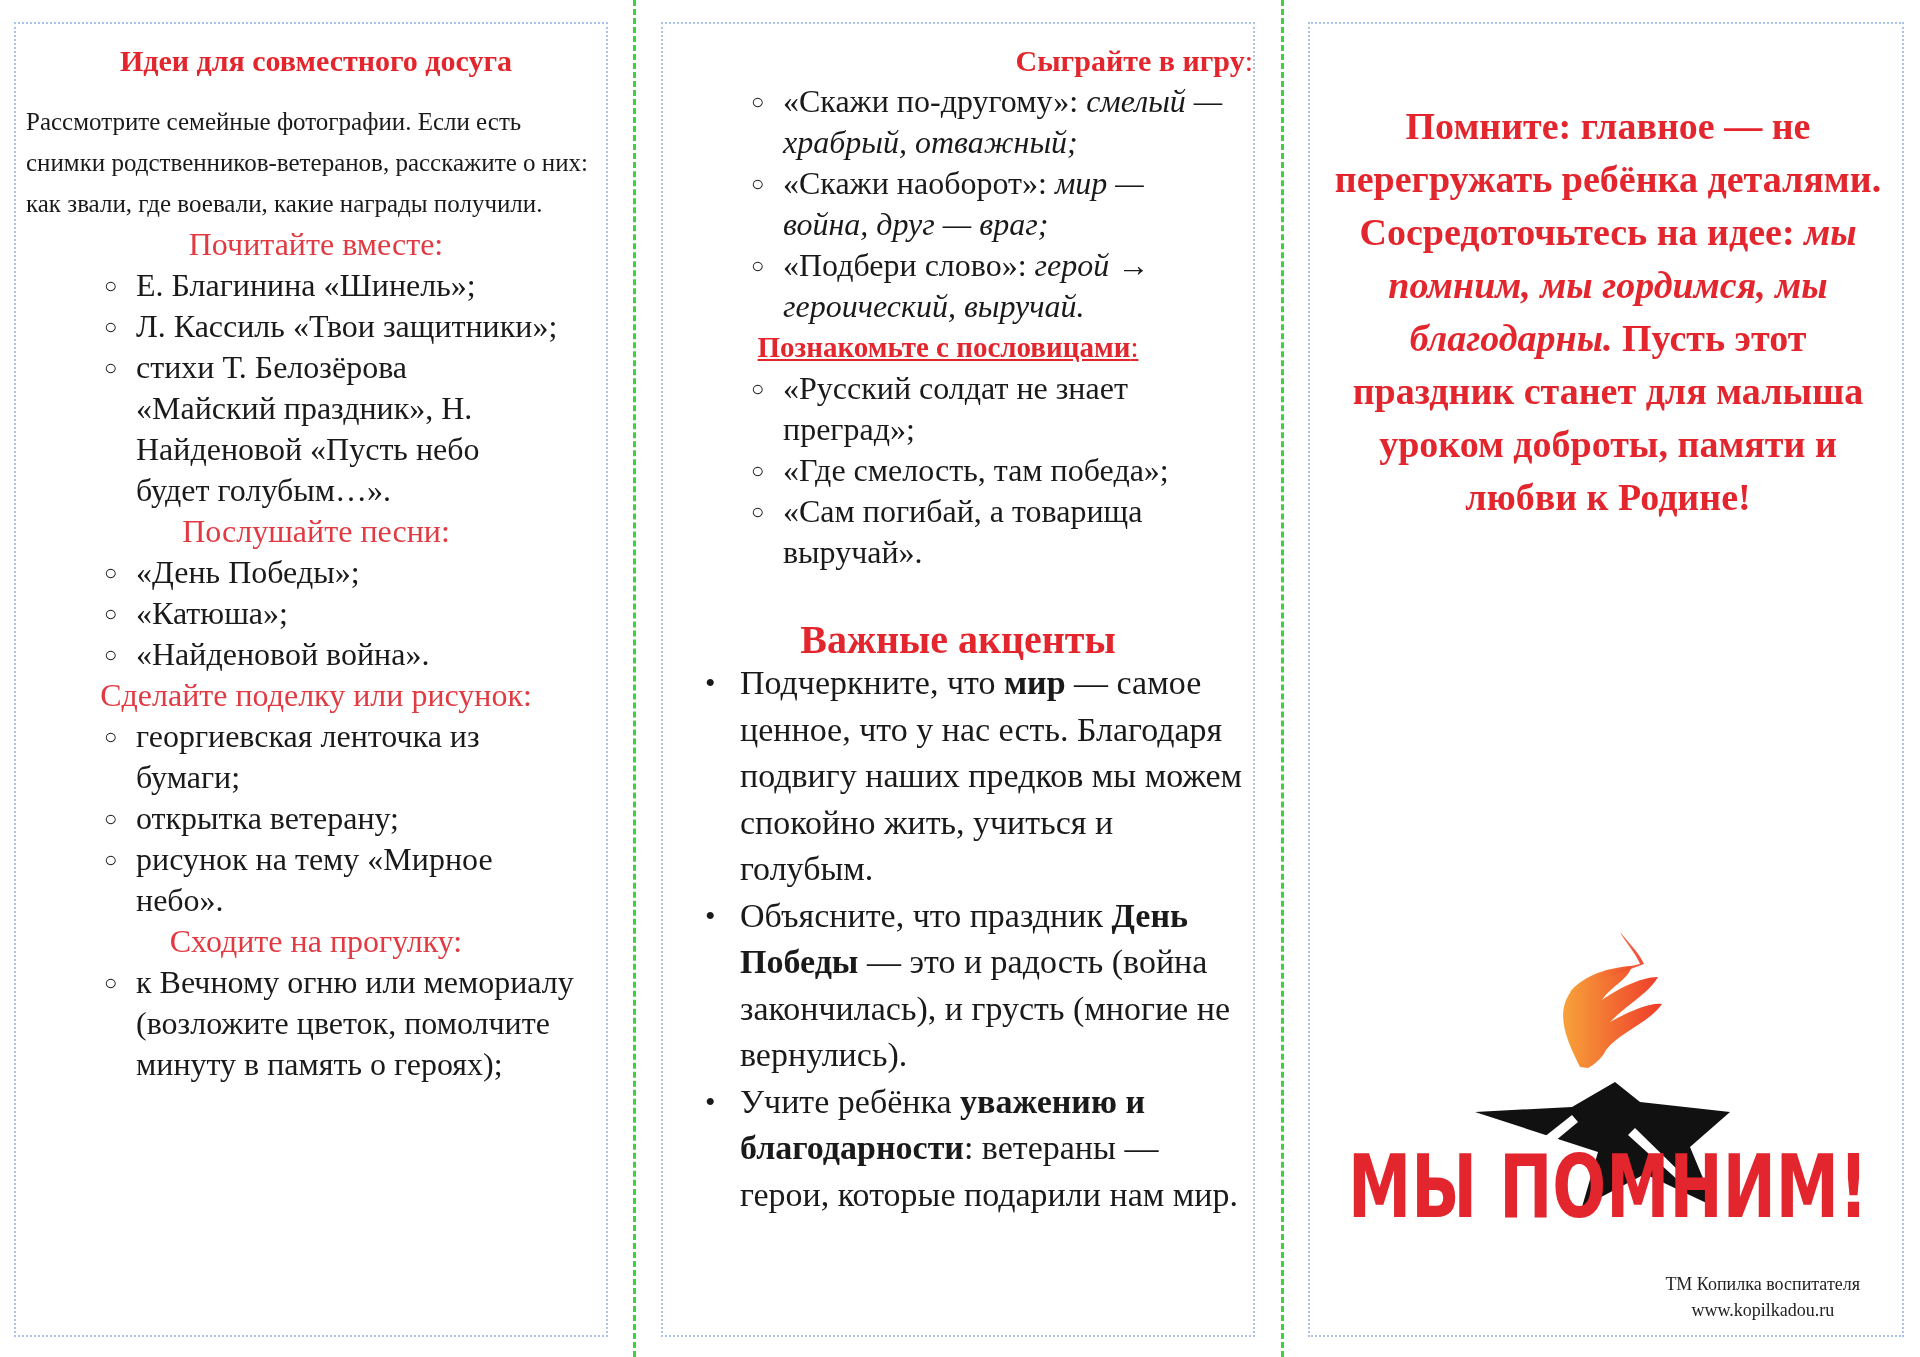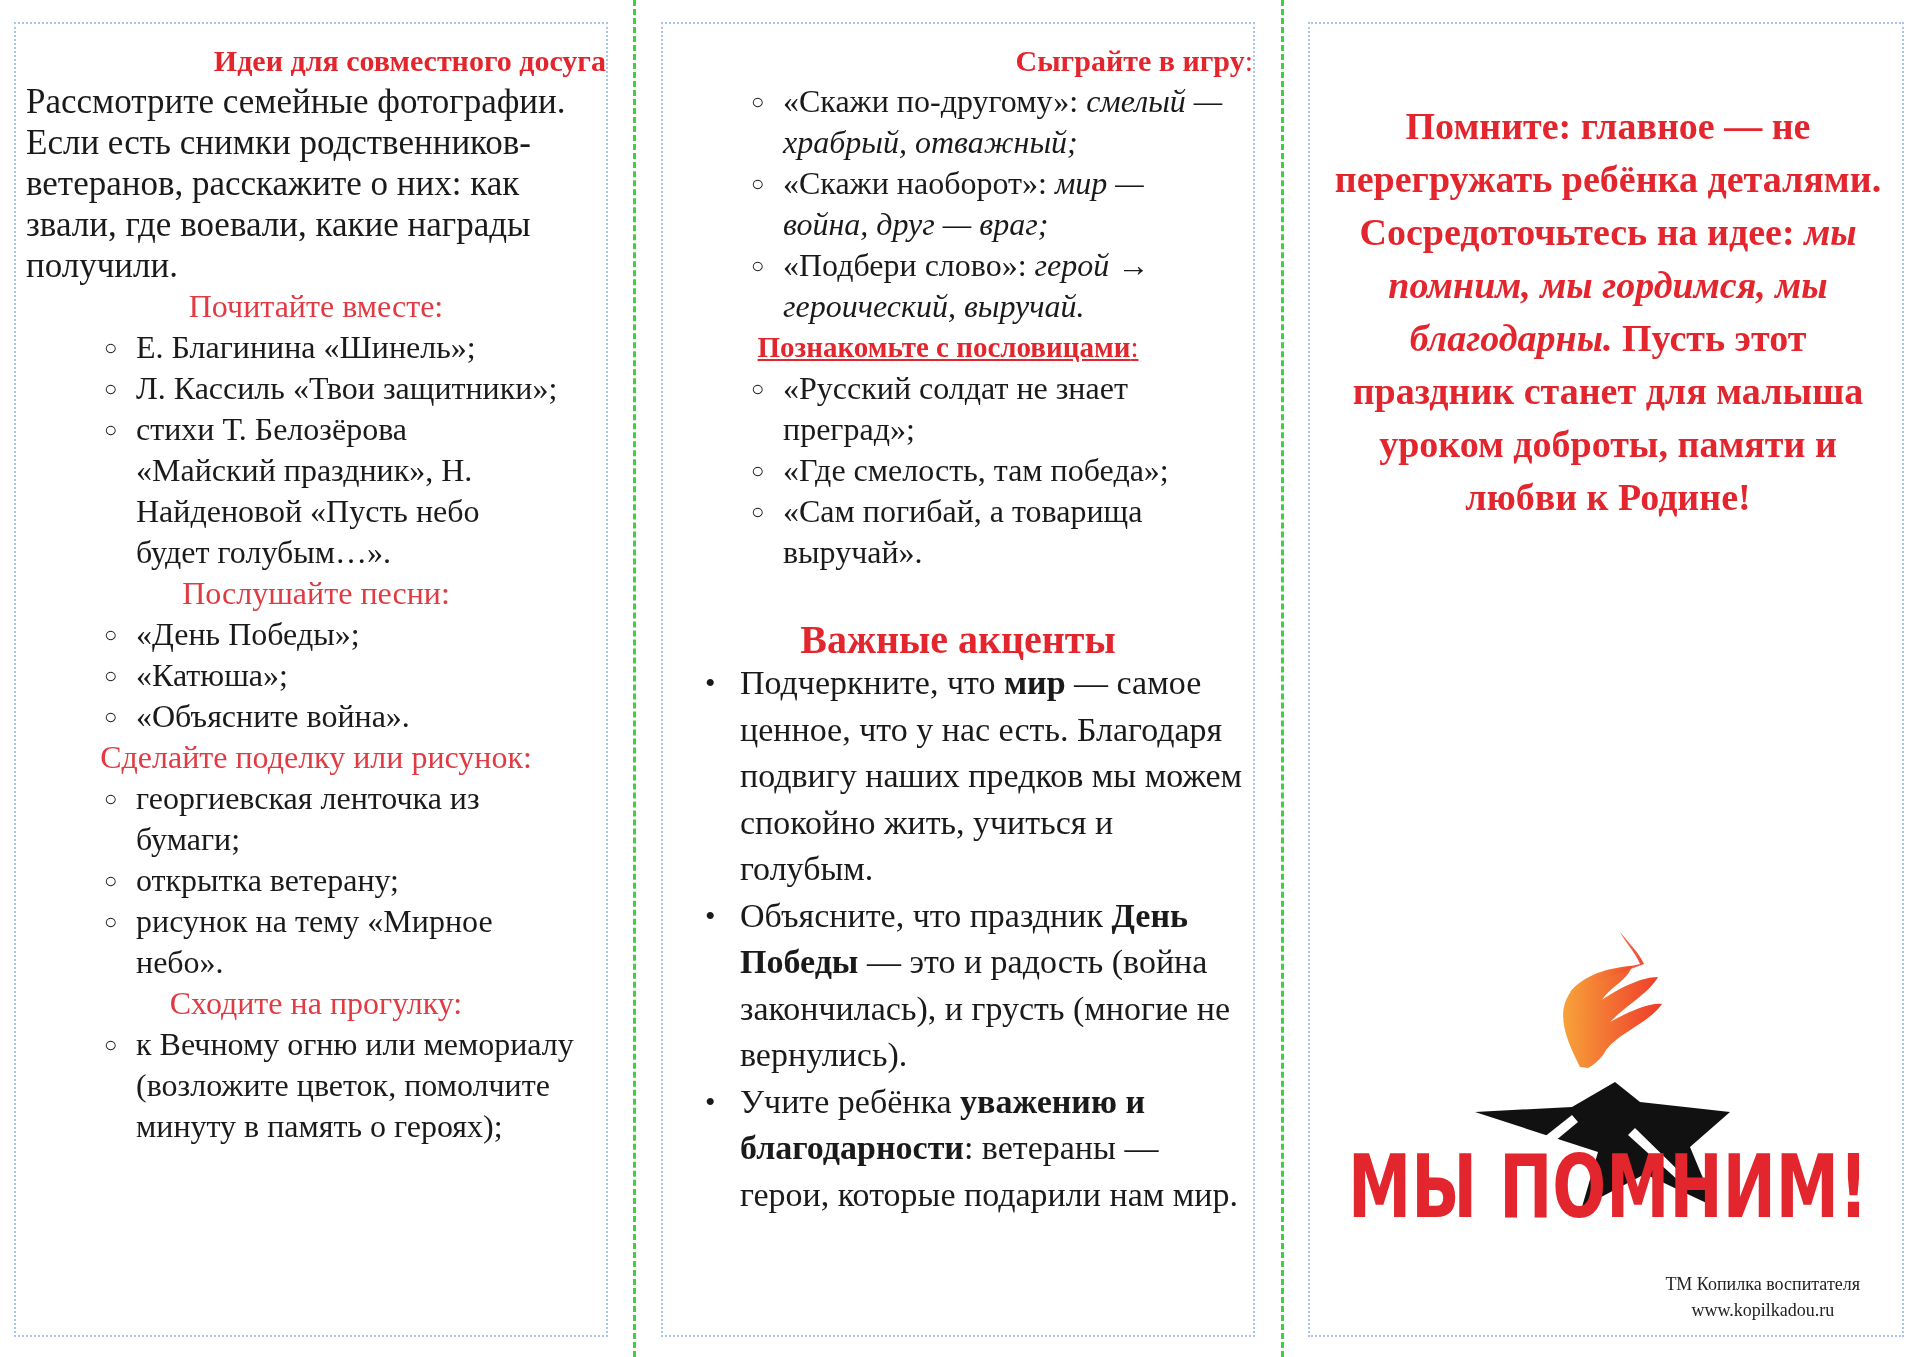--- a/index.html
+++ b/index.html
@@ -8,21 +8,21 @@
   .panel { position: absolute; top: 22px; height: 1315px; box-sizing: border-box;
            border: 2px dotted #a9c4ec; background: #ffffff; }
   #p1 { left: 14px; width: 594px; }
   #p2 { left: 661px; width: 594px; }
   #p3 { left: 1308px; width: 596px; }
   .divider { position: absolute; top: 0; height: 1357px; width: 0;
              border-left: 3px dashed #3bd23b; }
   #d1 { left: 633px; }
   #d2 { left: 1281px; }
 
-  .body-text { font-size: 35px; line-height: 41px; }
+  .body-text { font-size: 25px; line-height: 41px; margin-top: 20px; }
   .h-red { color: #e3262d; font-weight: bold; text-align: center; font-size: 31px; line-height: 41px; }
   .h-red-light { color: #e13a42; text-align: center; font-size: 32px; line-height: 41px; }
   ul.circle { list-style: none; margin: 0; padding: 0 0 0 110px; }
   ul.circle li { position: relative; font-size: 32px; line-height: 41px; }
   ul.circle li .bullet { position: absolute; left: -32px; top: 0; font-size: 22px; }
   ul.disc { list-style: none; margin: 0; padding: 0 0 0 77px; }
   ul.disc li { position: relative; font-size: 34px; line-height: 46.5px; }
   ul.disc li .bullet { position: absolute; left: -35px; top: 0; font-size: 30px; }
   .it { font-style: italic; }
   .b { font-weight: bold; }
@@ -41,35 +41,35 @@
   .credits { position: absolute; right: 42px; top: 1247px; text-align: center; font-size: 18px; line-height: 26px; color: #222; }
 </style>
 </head>
 <body>
 
 <div class="divider" id="d1"></div>
 <div class="divider" id="d2"></div>
 
 <div class="panel" id="p1">
   <div class="inner">
-    <div class="h-red" style="font-size:30px;text-align:right;">Идеи для совместного досуга</div>
+    <div class="h-red" style="font-size:30px;">Идеи для совместного досуга</div>
     <div class="body-text" style="padding-right:10px;">Рассмотрите семейные фотографии. Если есть снимки родственников-ветеранов, расскажите о них: как звали, где воевали, какие награды получили.</div>
 
     <div class="h-red-light">Почитайте вместе:</div>
     <ul class="circle">
       <li><span class="bullet">○</span><span>Е. Благинина «Шинель»;</span></li>
       <li><span class="bullet">○</span><span>Л. Кассиль «Твои защитники»;</span></li>
       <li style="padding-right:60px;"><span class="bullet">○</span><span>стихи Т. Белозёрова «Майский праздник», Н. Найденовой «Пусть небо будет голубым…».</span></li>
     </ul>
 
     <div class="h-red-light">Послушайте песни:</div>
     <ul class="circle">
       <li><span class="bullet">○</span><span>«День Победы»;</span></li>
       <li><span class="bullet">○</span><span>«Катюша»;</span></li>
-      <li><span class="bullet">○</span><span>«Объясните война».</span></li>
+      <li><span class="bullet">○</span><span>«Найденовой война».</span></li>
     </ul>
 
     <div class="h-red-light">Сделайте поделку или рисунок:</div>
     <ul class="circle">
       <li style="padding-right:60px;"><span class="bullet">○</span><span>георгиевская ленточка из бумаги;</span></li>
       <li><span class="bullet">○</span><span>открытка ветерану;</span></li>
       <li style="padding-right:40px;"><span class="bullet">○</span><span>рисунок на тему «Мирное небо».</span></li>
     </ul>
 
     <div class="h-red-light">Сходите на прогулку:</div>

